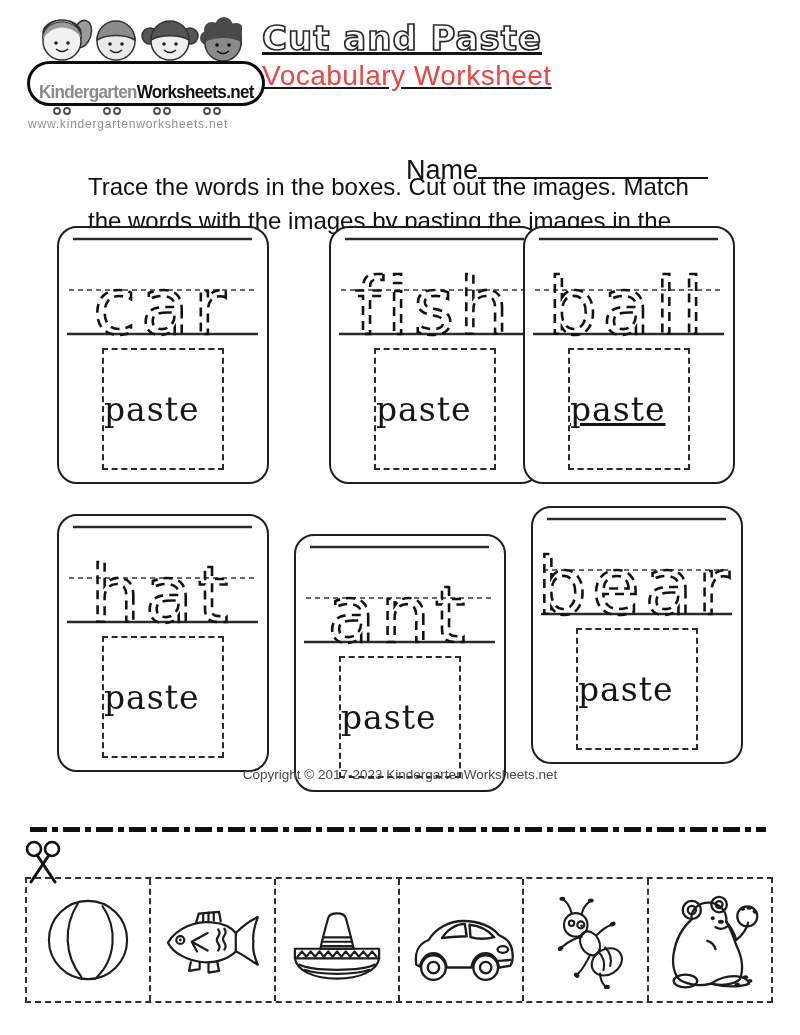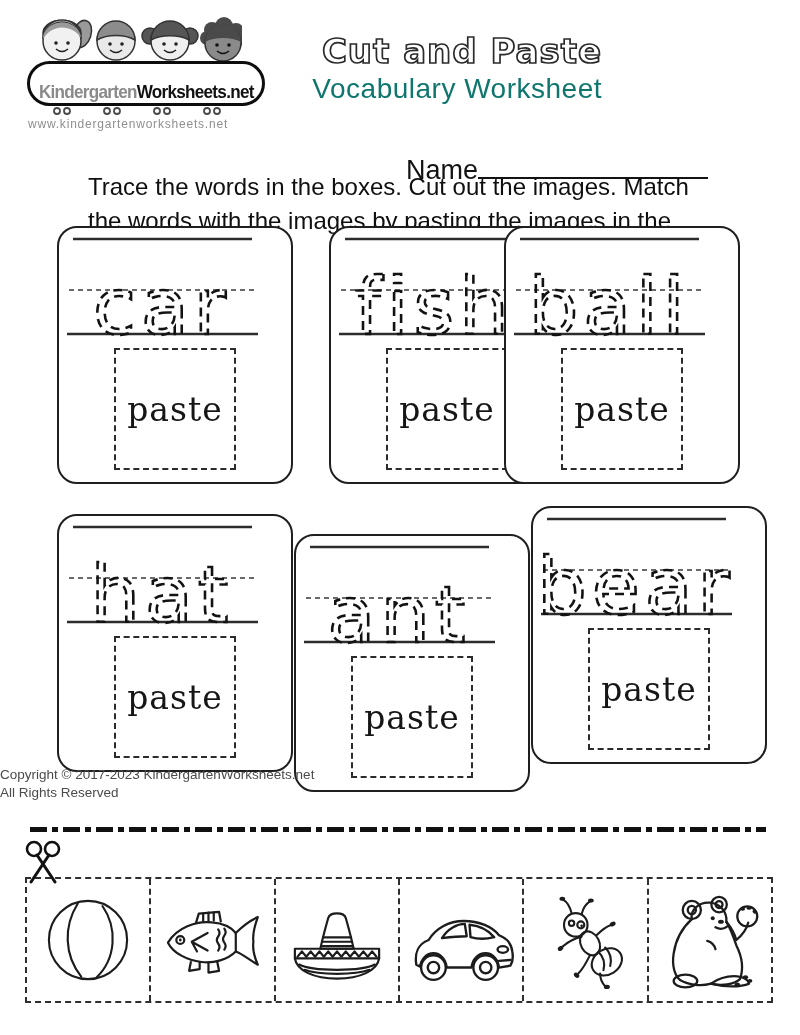--- a/index.html
+++ b/index.html
@@ -12,53 +12,53 @@
              border:3.5px solid #0d0d0d;border-radius:26px;background:#fff;
              display:flex;align-items:flex-end;justify-content:center;z-index:2;}
   .logo-text{font-weight:bold;font-size:19px;letter-spacing:-0.8px;white-space:nowrap;
              transform:scaleX(0.9);}
   .brand-gray{color:#8a8a8a;}
   .brand-dark{color:#121212;}
   .feet-svg{position:absolute;left:45px;top:104px;z-index:1;}
   .logo-url{position:absolute;left:28px;top:117px;font-size:12px;letter-spacing:0.8px;color:#8f8f8f;}
 
   
-  .title-block{position:absolute;left:262px;top:31px;width:340px;text-align:right;}
+  .title-block{position:absolute;left:262px;top:18px;width:340px;text-align:left;text-decoration:underline;}
   .title1{font-family:"DejaVu Sans",sans-serif;font-size:34px;font-weight:700;
           letter-spacing:1px;color:#222;}
   @supports (-webkit-text-stroke: 1px #000){
     .title1{color:#fff;-webkit-text-stroke:1.7px #2a2a2a;}
   }
-  .title2{font-size:28px;font-weight:400;color:#0f766e;margin-top:2px;letter-spacing:0.5px;}
+  .title2{font-size:28px;font-weight:400;color:#ef4444;margin-top:2px;letter-spacing:0.5px;}
 
   .name-row{position:absolute;left:406px;top:120px;white-space:nowrap;margin-top:32px;}
   .name-label{font-size:27px;color:#131313;}
   .name-line{display:inline-block;width:230px;height:25px;border-bottom:2px solid #131313;
              vertical-align:baseline;}
 
   
   .instructions{position:absolute;left:88px;top:170px;width:628px;
                 font-size:24px;line-height:1.42;color:#0f0f0f;}
 
   
-  .card{position:absolute;width:236px;height:258px;box-sizing:border-box;
+  .card{position:absolute;width:212px;height:258px;box-sizing:border-box;
         border:2.5px solid #1f1f1f;border-radius:20px;background:#fff;}
   .card .word-svg{display:block;margin-top:0;}
   .paste-box{width:122px;height:122px;box-sizing:border-box;border:2px dashed #2b2b2b;
-             margin:6px auto 0;display:flex;align-items:center;justify-content:center;}
+             margin:6px auto 0;display:flex;align-items:center;}
   .paste-label{font-family:"DejaVu Serif",serif;font-size:33px;color:#161616;letter-spacing:1px;}
-  .c1{left:57px;top:226px;} .c2{left:294px;top:226px;margin-left:35px;} .c3{left:504px;top:226px;}
+  .c1{left:57px;top:226px;} .c2{left:294px;top:226px;margin-left:35px;} .c3{left:523px;top:226px;text-decoration:underline;}
   .c4{left:57px;top:514px;} .c5{left:294px;top:534px;} .c6{left:531px;top:506px;}
   .trace-line{stroke:#2c2c2c;stroke-width:2.4;}
   .trace-mid{stroke:#3a3a3a;stroke-width:1.4;stroke-dasharray:5 4;}
   .trace-word{font-family:"DejaVu Sans",sans-serif;font-size:78px;letter-spacing:5px;
               fill:none;stroke:#121212;stroke-width:2.6;stroke-dasharray:9 6;}
 
   
-  .copyright{position:absolute;left:0;top:766px;width:800px;
+  .copyright{position:absolute;left:0;top:766px;width:800px;text-align:center;
              font-size:13.5px;color:#4a4a4a;line-height:1.35;}
 
   
   .cut-line{position:absolute;left:30px;top:827px;width:736px;height:5px;
             background:repeating-linear-gradient(90deg,#111 0 17px,transparent 17px 22px,
                        #111 22px 28px,transparent 28px 33px);}
   .scissors-svg{position:absolute;left:22px;top:838px;z-index:3;}
 
   
   .strip{position:absolute;left:25px;top:877px;width:748px;height:126px;box-sizing:border-box;
@@ -208,21 +208,20 @@
       <line class="trace-line" x1="8" y1="106" x2="199" y2="106"></line>
       <text class="trace-word" x="103" y="106" text-anchor="middle">bear</text>
     </svg>
     <div class="paste-box">
       <span class="paste-label">paste</span>
     </div>
   </div>
 
   <div class="copyright">
     <div>Copyright © 2017-2023 KindergartenWorksheets.net</div>
-    <div>All Rights Reserved</div>
   </div>
 
   <div class="cut-line"></div>
   <svg class="scissors-svg" width="46" height="46" viewBox="0 0 46 46">
     <circle cx="12" cy="11" r="7" fill="none" stroke="#111" stroke-width="2.6"></circle>
     <circle cx="30" cy="11" r="7" fill="none" stroke="#111" stroke-width="2.6"></circle>
     <path d="M15,17 L33,44" stroke="#111" stroke-width="3" fill="none" stroke-linecap="round"></path>
     <path d="M27,17 L9,44" stroke="#111" stroke-width="3" fill="none" stroke-linecap="round"></path>
   </svg>
 

